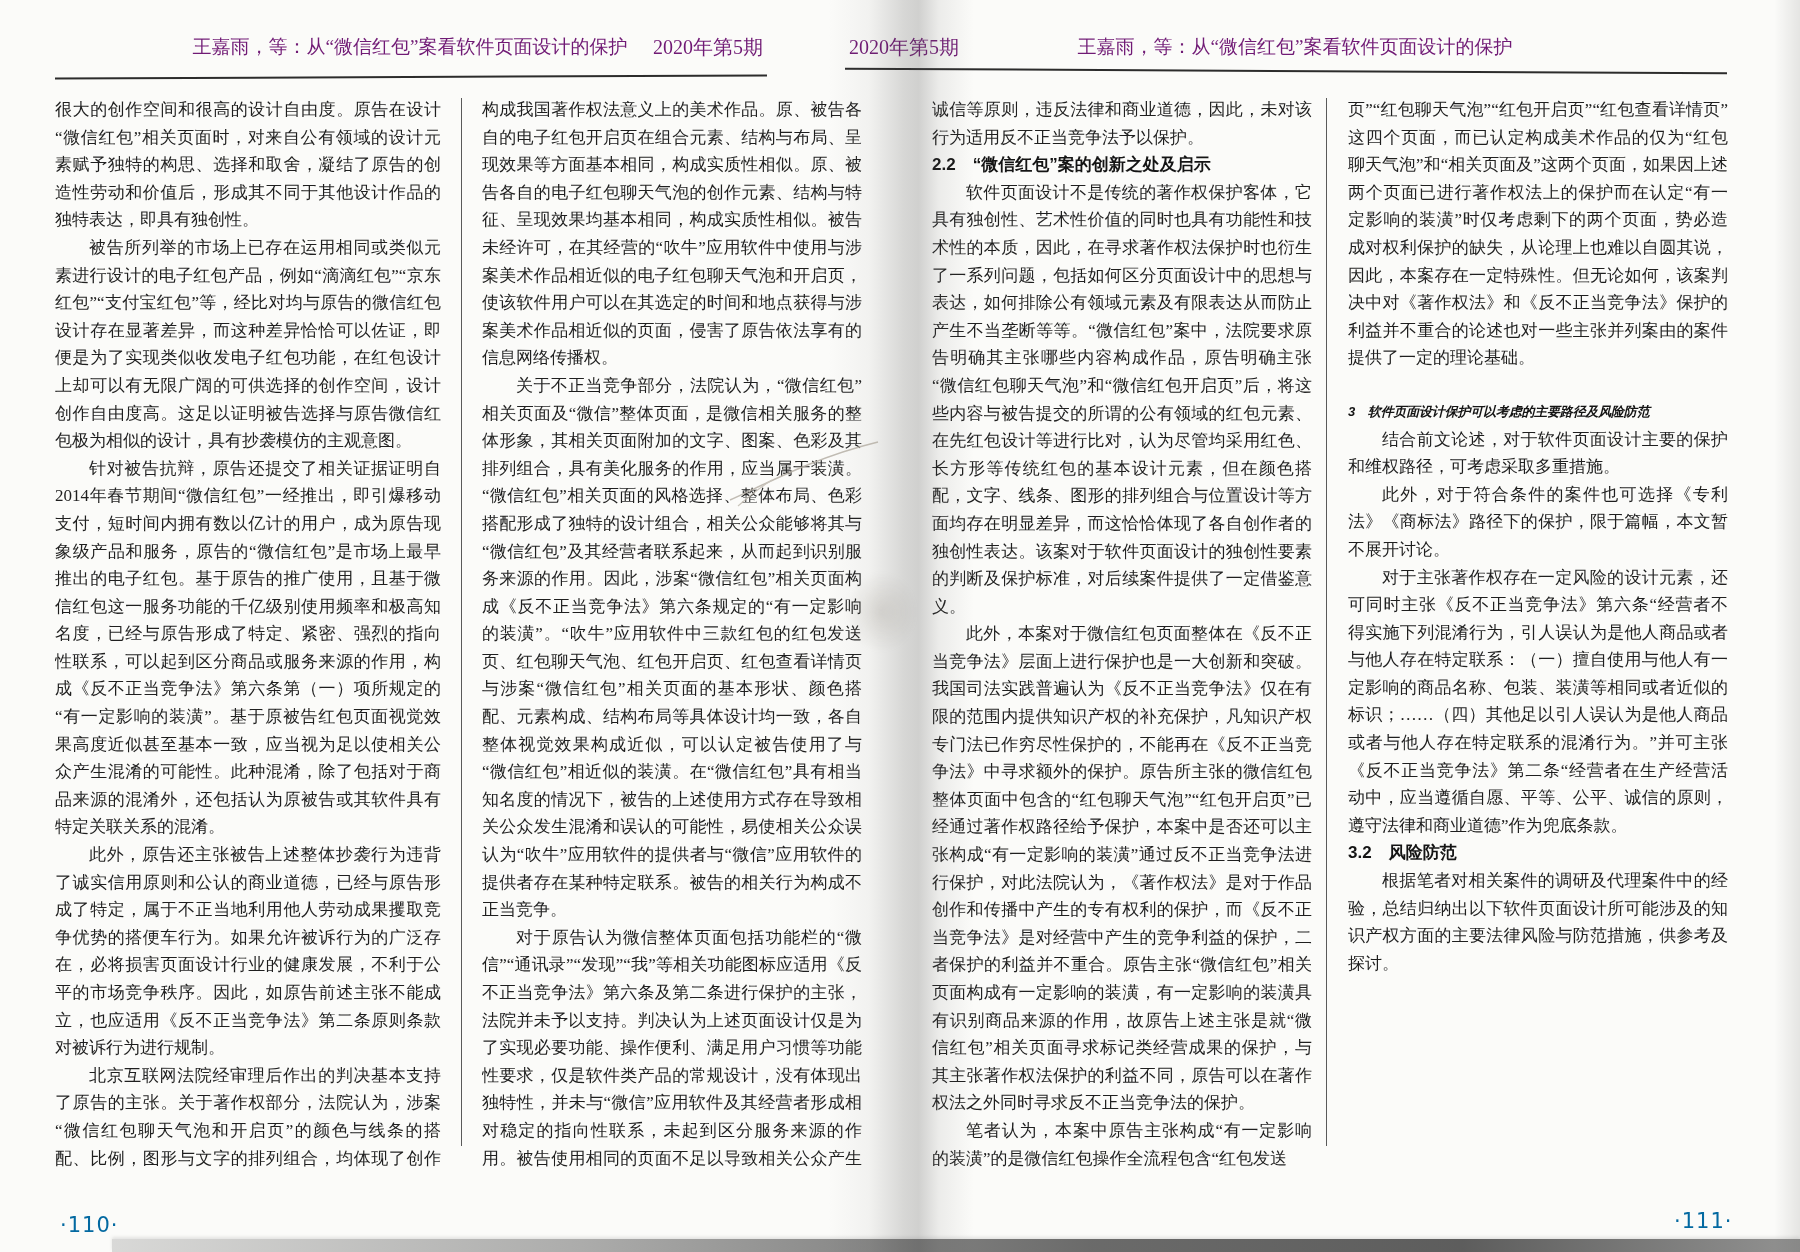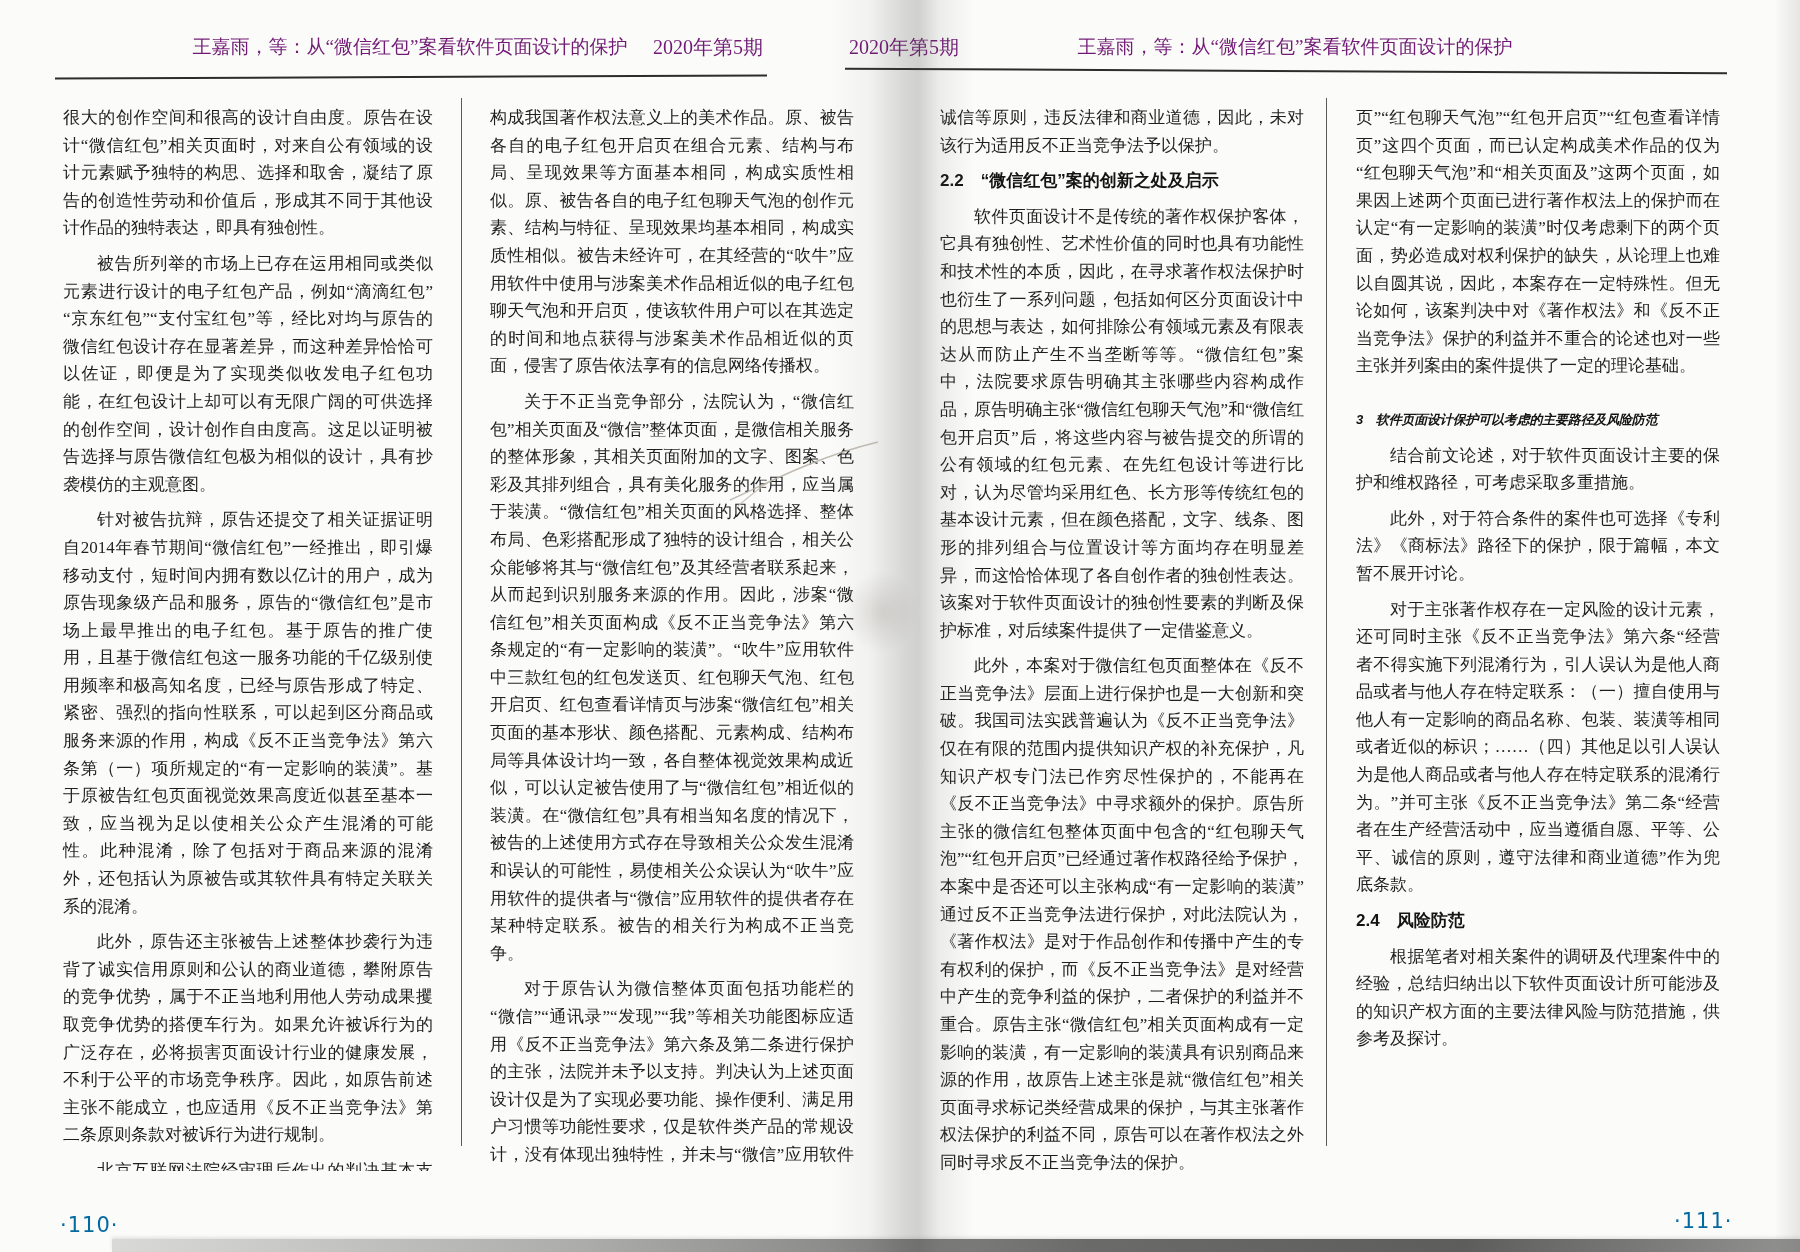--- a/index.html
+++ b/index.html
@@ -21,21 +21,21 @@
   .rule-right{left:845px;top:70px;width:882px;transform:rotate(0.3deg);}
   
   .col{
     position:absolute;top:96px;width:380px;height:1075px;overflow:hidden;
     font-size:17px;line-height:27.6px;text-align:justify;
   }
   .col1{left:55px;width:386px;}
   .col2{left:482px;}
   .col3{left:932px;}
   .col4{left:1348px;}
-  .blk{margin:8px;text-align:justify;}
+  .blk{margin:0;text-align:justify;}
   .p{text-indent:2em;}
   .cont{text-indent:0;}
   .h,.hmain{
     font-family:"Liberation Sans","DejaVu Sans",sans-serif;
     font-weight:700;text-indent:0;color:#141414;
   }
   .h{font-size:17px;}
   .hmain{font-size:13px;letter-spacing:-0.2px;margin-top:26px;white-space:nowrap;font-style:italic;}
   .col-divider{position:absolute;top:98px;height:1048px;width:1px;background:#5a5a5a;}
   .divider-left{left:461px;}
@@ -86,21 +86,21 @@
   <div class="running-head rh-left">
     <span>王嘉雨，等：从“微信红包”案看软件页面设计的保护</span>
     <span class="rh-issue rh-issue-left">2020年第5期</span>
   </div>
   <div class="head-rule rule-left"></div>
 
   <div class="col col1">
       <p class="blk cont">很大的创作空间和很高的设计自由度。原告在设计“微信红包”相关页面时，对来自公有领域的设计元素赋予独特的构思、选择和取舍，凝结了原告的创造性劳动和价值后，形成其不同于其他设计作品的独特表达，即具有独创性。</p>
       <p class="blk p">被告所列举的市场上已存在运用相同或类似元素进行设计的电子红包产品，例如“滴滴红包”“京东红包”“支付宝红包”等，经比对均与原告的微信红包设计存在显著差异，而这种差异恰恰可以佐证，即便是为了实现类似收发电子红包功能，在红包设计上却可以有无限广阔的可供选择的创作空间，设计创作自由度高。这足以证明被告选择与原告微信红包极为相似的设计，具有抄袭模仿的主观意图。</p>
       <p class="blk p">针对被告抗辩，原告还提交了相关证据证明自2014年春节期间“微信红包”一经推出，即引爆移动支付，短时间内拥有数以亿计的用户，成为原告现象级产品和服务，原告的“微信红包”是市场上最早推出的电子红包。基于原告的推广使用，且基于微信红包这一服务功能的千亿级别使用频率和极高知名度，已经与原告形成了特定、紧密、强烈的指向性联系，可以起到区分商品或服务来源的作用，构成《反不正当竞争法》第六条第（一）项所规定的“有一定影响的装潢”。基于原被告红包页面视觉效果高度近似甚至基本一致，应当视为足以使相关公众产生混淆的可能性。此种混淆，除了包括对于商品来源的混淆外，还包括认为原被告或其软件具有特定关联关系的混淆。</p>
-      <p class="blk p">此外，原告还主张被告上述整体抄袭行为违背了诚实信用原则和公认的商业道德，攀附原告的竞争优势，属于不正当地利用他人劳动成果攫取竞争优势的搭便车行为。如果允许被诉行为的广泛存在，必将损害页面设计行业的健康发展，不利于公平的市场竞争秩序。因此，如原告前述主张不能成立，也应适用《反不正当竞争法》第二条原则条款对被诉行为进行规制。</p>
+      <p class="blk p">此外，原告还主张被告上述整体抄袭行为违背了诚实信用原则和公认的商业道德，已经与原告形成了特定，属于不正当地利用他人劳动成果攫取竞争优势的搭便车行为。如果允许被诉行为的广泛存在，必将损害页面设计行业的健康发展，不利于公平的市场竞争秩序。因此，如原告前述主张不能成立，也应适用《反不正当竞争法》第二条原则条款对被诉行为进行规制。</p>
       <p class="blk p">北京互联网法院经审理后作出的判决基本支持了原告的主张。关于著作权部分，法院认为，涉案“微信红包聊天气泡和开启页”的颜色与线条的搭配、比例，图形与文字的排列组合，均体现了创作者的选择、判断和取舍，展现了一定程度的美感，具有独创性，</p>
     </div>
   <div class="col-divider divider-left"></div>
   <div class="col col2">
       <p class="blk cont">构成我国著作权法意义上的美术作品。原、被告各自的电子红包开启页在组合元素、结构与布局、呈现效果等方面基本相同，构成实质性相似。原、被告各自的电子红包聊天气泡的创作元素、结构与特征、呈现效果均基本相同，构成实质性相似。被告未经许可，在其经营的“吹牛”应用软件中使用与涉案美术作品相近似的电子红包聊天气泡和开启页，使该软件用户可以在其选定的时间和地点获得与涉案美术作品相近似的页面，侵害了原告依法享有的信息网络传播权。</p>
       <p class="blk p">关于不正当竞争部分，法院认为，“微信红包”相关页面及“微信”整体页面，是微信相关服务的整体形象，其相关页面附加的文字、图案、色彩及其排列组合，具有美化服务的作用，应当属于装潢。“微信红包”相关页面的风格选择、整体布局、色彩搭配形成了独特的设计组合，相关公众能够将其与“微信红包”及其经营者联系起来，从而起到识别服务来源的作用。因此，涉案“微信红包”相关页面构成《反不正当竞争法》第六条规定的“有一定影响的装潢”。“吹牛”应用软件中三款红包的红包发送页、红包聊天气泡、红包开启页、红包查看详情页与涉案“微信红包”相关页面的基本形状、颜色搭配、元素构成、结构布局等具体设计均一致，各自整体视觉效果构成近似，可以认定被告使用了与“微信红包”相近似的装潢。在“微信红包”具有相当知名度的情况下，被告的上述使用方式存在导致相关公众发生混淆和误认的可能性，易使相关公众误认为“吹牛”应用软件的提供者与“微信”应用软件的提供者存在某种特定联系。被告的相关行为构成不正当竞争。</p>
       <p class="blk p">对于原告认为微信整体页面包括功能栏的“微信”“通讯录”“发现”“我”等相关功能图标应适用《反不正当竞争法》第六条及第二条进行保护的主张，法院并未予以支持。判决认为上述页面设计仅是为了实现必要功能、操作便利、满足用户习惯等功能性要求，仅是软件类产品的常规设计，没有体现出独特性，并未与“微信”应用软件及其经营者形成相对稳定的指向性联系，未起到区分服务来源的作用。被告使用相同的页面不足以导致相关公众产生误认或混淆，且仅就该页面的模仿难以认定被告违反自愿、平等、公平、</p>
     </div>
 
   <div class="folio folio-left">·110·</div>
@@ -120,21 +120,21 @@
       <p class="blk p">此外，本案对于微信红包页面整体在《反不正当竞争法》层面上进行保护也是一大创新和突破。我国司法实践普遍认为《反不正当竞争法》仅在有限的范围内提供知识产权的补充保护，凡知识产权专门法已作穷尽性保护的，不能再在《反不正当竞争法》中寻求额外的保护。原告所主张的微信红包整体页面中包含的“红包聊天气泡”“红包开启页”已经通过著作权路径给予保护，本案中是否还可以主张构成“有一定影响的装潢”通过反不正当竞争法进行保护，对此法院认为，《著作权法》是对于作品创作和传播中产生的专有权利的保护，而《反不正当竞争法》是对经营中产生的竞争利益的保护，二者保护的利益并不重合。原告主张“微信红包”相关页面构成有一定影响的装潢，有一定影响的装潢具有识别商品来源的作用，故原告上述主张是就“微信红包”相关页面寻求标记类经营成果的保护，与其主张著作权法保护的利益不同，原告可以在著作权法之外同时寻求反不正当竞争法的保护。</p>
       <p class="blk p">笔者认为，本案中原告主张构成“有一定影响的装潢”的是微信红包操作全流程包含“红包发送</p>
     </div>
   <div class="col-divider divider-right"></div>
   <div class="col col4">
       <p class="blk cont">页”“红包聊天气泡”“红包开启页”“红包查看详情页”这四个页面，而已认定构成美术作品的仅为“红包聊天气泡”和“相关页面及”这两个页面，如果因上述两个页面已进行著作权法上的保护而在认定“有一定影响的装潢”时仅考虑剩下的两个页面，势必造成对权利保护的缺失，从论理上也难以自圆其说，因此，本案存在一定特殊性。但无论如何，该案判决中对《著作权法》和《反不正当竞争法》保护的利益并不重合的论述也对一些主张并列案由的案件提供了一定的理论基础。</p>
       <p class="blk hmain">3　软件页面设计保护可以考虑的主要路径及风险防范</p>
       <p class="blk p">结合前文论述，对于软件页面设计主要的保护和维权路径，可考虑采取多重措施。</p>
       <p class="blk p">此外，对于符合条件的案件也可选择《专利法》《商标法》路径下的保护，限于篇幅，本文暂不展开讨论。</p>
       <p class="blk p">对于主张著作权存在一定风险的设计元素，还可同时主张《反不正当竞争法》第六条“经营者不得实施下列混淆行为，引人误认为是他人商品或者与他人存在特定联系：（一）擅自使用与他人有一定影响的商品名称、包装、装潢等相同或者近似的标识；……（四）其他足以引人误认为是他人商品或者与他人存在特定联系的混淆行为。”并可主张《反不正当竞争法》第二条“经营者在生产经营活动中，应当遵循自愿、平等、公平、诚信的原则，遵守法律和商业道德”作为兜底条款。</p>
-      <p class="blk h">2.4　风险防范</p>
+      <p class="blk h">3.2　风险防范</p>
       <p class="blk p">根据笔者对相关案件的调研及代理案件中的经验，总结归纳出以下软件页面设计所可能涉及的知识产权方面的主要法律风险与防范措施，供参考及探讨。</p>
     </div>
 
   <div class="folio folio-right">·111·</div>
 </div>
 
 <div class="gutter-shadow"></div>
 <div class="right-edge-shadow"></div>
 <div class="bottom-edge"></div>
 <div class="smudge"></div>

